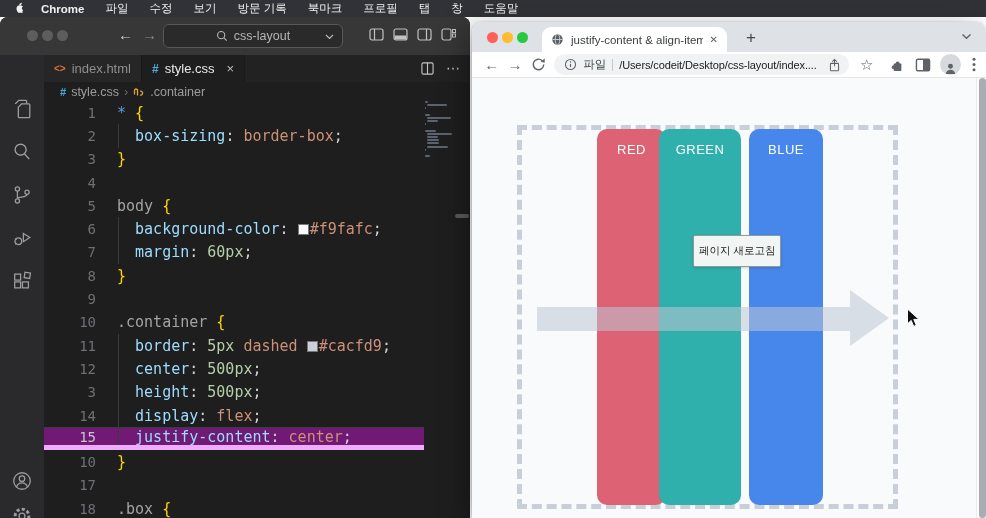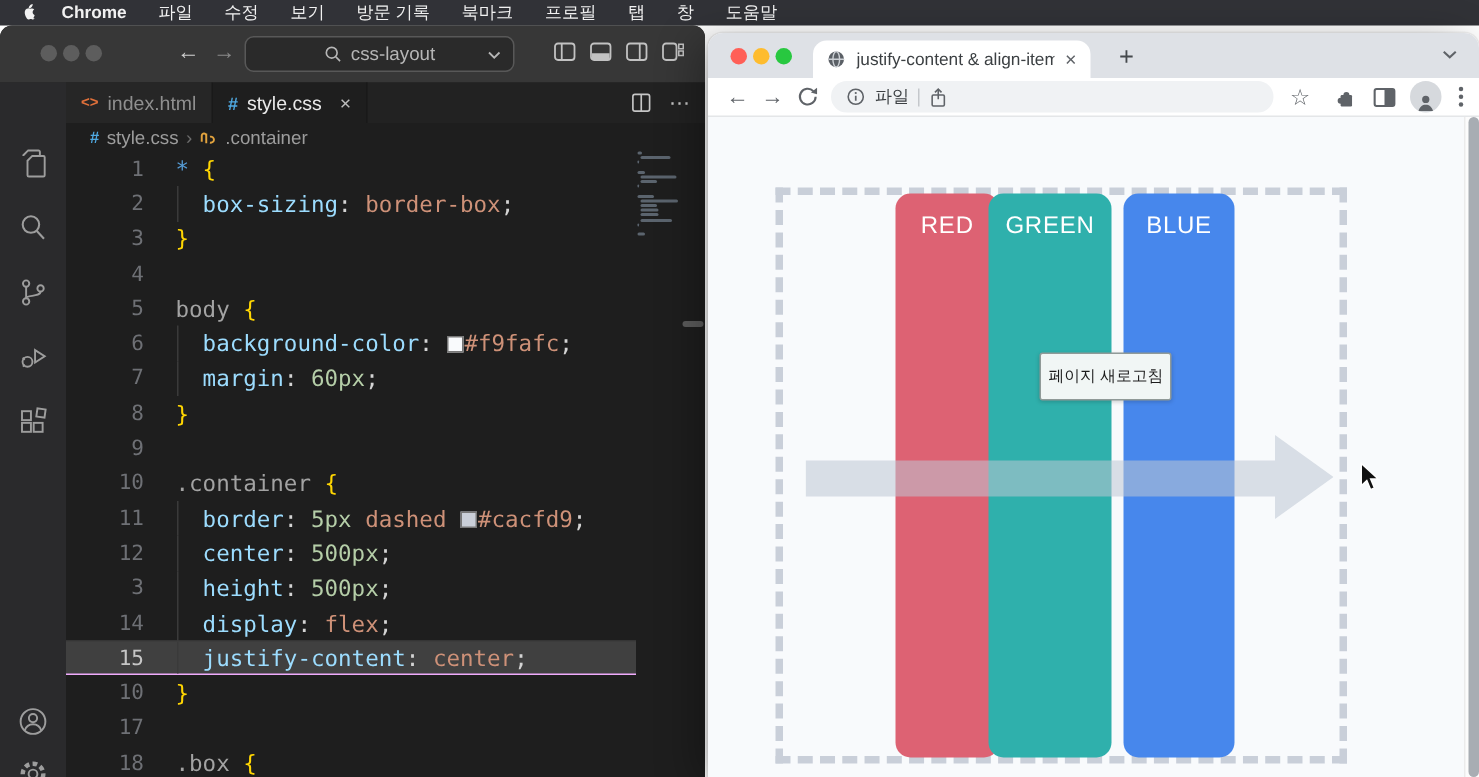--- a/index.html
+++ b/index.html
@@ -42,21 +42,21 @@
 
   .vs-breadcrumb { position:absolute; left:60px; top:65px; height:19px; display:flex; align-items:center;
     gap:5px; font-size:12.5px; color:#9d9d9d; white-space:nowrap; }
   .vs-breadcrumb .sep { color:#6d6d6d; }
 
   #code-lines { position:absolute; left:44px; top:84px; width:380px; }
   .code-line { position:relative; display:flex; height:23.3px; align-items:center;
     font-family:"DejaVu Sans Mono", monospace; font-size:15px; }
   .code-line .ln { width:52px; text-align:right; color:#6e7075; font-size:14px; flex:none; }
   .code-line .ct { margin-left:21px; white-space:pre; }
-  .code-line.current { background:#404040; border-top:1px solid #3c3c3c; border-bottom:1px solid #f0abfc; }
+  .code-line.current { background:#701a75; border-top:1px solid #3c3c3c; border-bottom:5px solid #f0abfc; }
   .code-line.current .ln { color:#c6c6c6; }
   .guide { position:absolute; left:74px; top:0; bottom:0; width:1px; background:#3a3a3a; }
   .tk-star { color:#569cd6; } .tk-sel { color:#a3a3a3; } .tk-prop { color:#9cdcfe; }
   .tk-val { color:#ce9178; } .tk-num { color:#b5cea8; } .tk-pn { color:#d4d4d4; }
   .tk-br { color:#ffd602; } .tk-ws { }
   .swatch { display:inline-block; width:11px; height:11px; border:1px solid #777; vertical-align:-1px; margin-right:1px; }
 
   #minimap { position:absolute; left:425px; top:84px; width:30px; }
   .mm-bar { height:2px; margin-bottom:1.2px; background:#7c8a99; opacity:.65; border-radius:1px; }
   #vs-scroll-slider { position:absolute; left:455px; top:197px; width:14px; height:4px; background:#5c5c5c; border-radius:2px; }
@@ -85,21 +85,21 @@
   .avatar-circle { width:21px; height:21px; border-radius:50%; background:#d6d9dd; display:flex; align-items:flex-end; justify-content:center; overflow:hidden; }
 
   .ch-page { position:absolute; left:0; top:56px; width:514px; height:440px; background:#f8fafc; overflow:hidden; }
   .ch-scrollbar { position:absolute; right:0; top:0; width:10px; height:100%; background:#fcfcfc; border-left:1px solid #ebebeb; }
   .ch-scroll-thumb { position:absolute; left:1.5px; top:0; width:7px; height:100%; background:#a8adb3; border-radius:4px; }
 
   .flex-container { position:absolute; left:45px; top:47px; width:381px; height:384px;
     border:5px dashed #c9cfd9; }
   .flex-box { position:absolute; top:51px; height:376px; border-radius:10px; z-index:1;
     display:flex; justify-content:center; }
-  .flex-box .bx-label { margin-top:13px; color:#fff; font-size:16px; letter-spacing:.5px; }
+  .flex-box .bx-label { margin-top:13px; color:#fff; font-size:13px; letter-spacing:.5px; }
   #flow-arrow { position:absolute; left:65px; top:212px; width:352px; height:56px; z-index:3;
     background:rgba(190,198,212,.55);
     clip-path:polygon(0 17px,313px 17px,313px 0,352px 28px,313px 56px,313px 41px,0 41px); }
   #page-tooltip { position:absolute; left:221px; top:157px; z-index:4; background:#f1f6f5;
     border:1px solid #909a98; border-radius:2px; padding:8px 5px; font-size:10.5px; color:#1c1c1c;
     white-space:nowrap; box-shadow:0 1px 3px rgba(0,0,0,.18); }
   #mouse-cursor { position:absolute; left:434px; top:230px; z-index:5; }
 </style>
 </head>
 <body>
@@ -383,20 +383,21 @@
           </svg>
       </span>
       <div class="omnibox">
         <svg width="13" height="13" viewBox="0 0 16 16">
             <circle cx="8" cy="8" r="6.2" fill="none" stroke="#5f6368" stroke-width="1.3"></circle>
             <line x1="8" y1="7.2" x2="8" y2="11.2" stroke="#5f6368" stroke-width="1.4"></line>
             <circle cx="8" cy="4.9" r=".9" fill="#5f6368"></circle>
           </svg>
         <span class="omni-scheme">파일</span>
         <span class="omni-div"></span>
+        <span class="omni-path">/Users/codeit/Desktop/css-layout/index....</span>
         <svg width="13" height="14" viewBox="0 0 16 17">
             <rect x="3" y="6.5" width="10" height="9" rx="1" fill="none" stroke="#5f6368" stroke-width="1.3"></rect>
             <line x1="8" y1="1.8" x2="8" y2="10" stroke="#5f6368" stroke-width="1.3"></line>
             <polyline points="5.3,4.3 8,1.6 10.7,4.3" fill="none" stroke="#5f6368" stroke-width="1.3"></polyline>
           </svg>
       </div>
       <span class="tb-icon" style="margin-left:6px">
           <span class="star-glyph">☆</span>
         </span>
       <span class="tb-icon" style="margin-left:6px">

